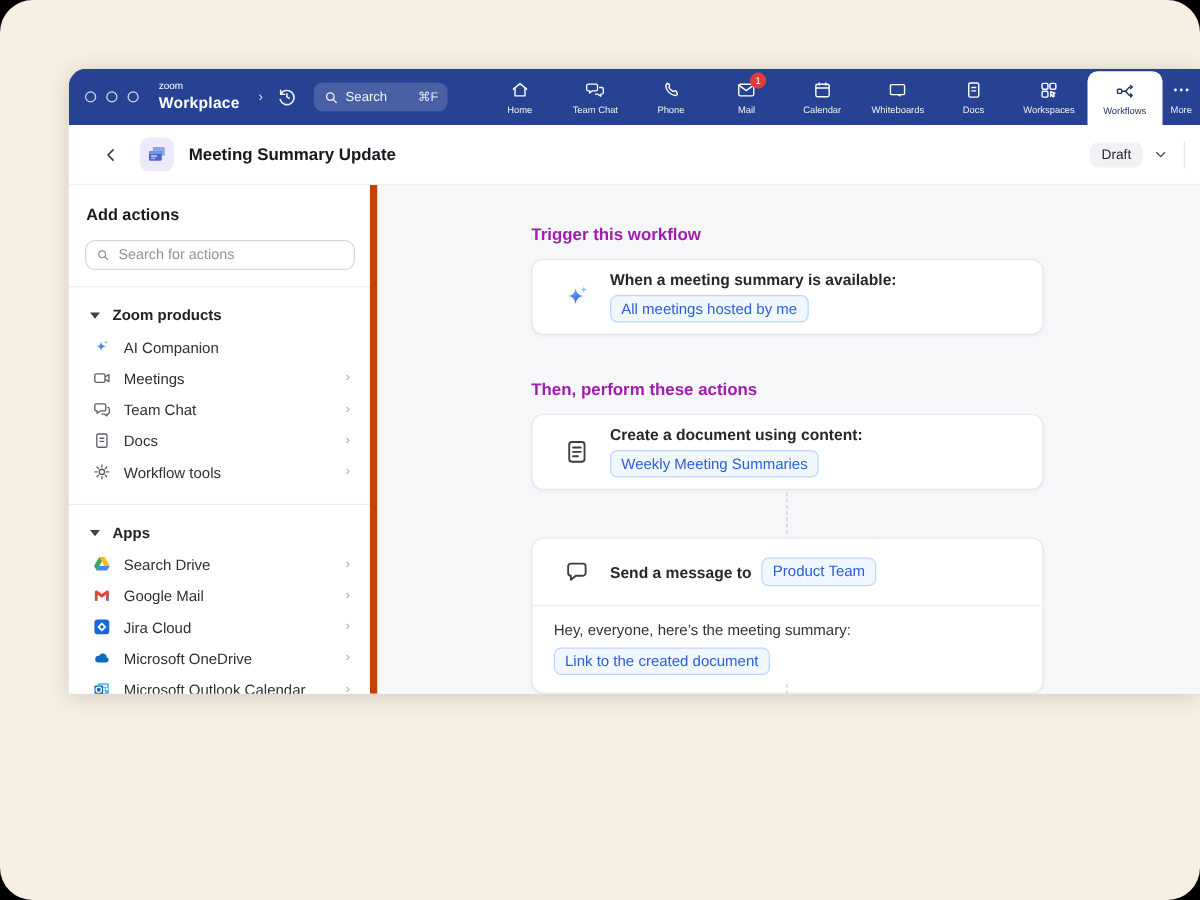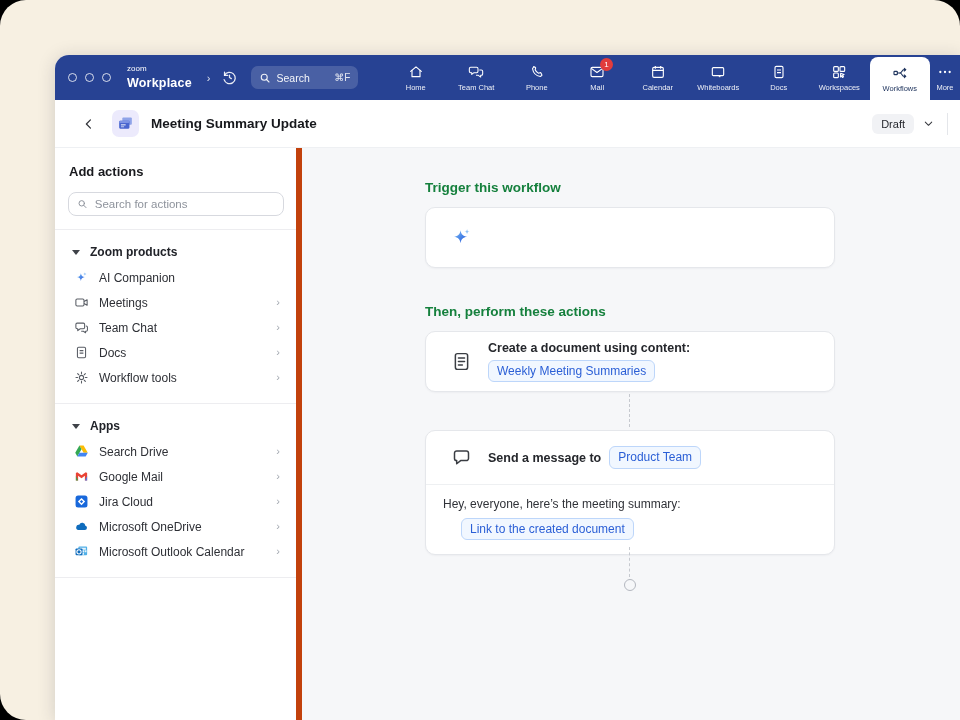--- a/index.html
+++ b/index.html
@@ -1,18 +1,18 @@
 <!DOCTYPE html>
 <html><head>
 <meta charset="utf-8">
 <style>
   html,body{margin:0;padding:0;background:#000;font-family:"Liberation Sans",sans-serif;}
   .stage{position:relative;width:960px;height:720px;background:#000;overflow:hidden;}
   .bg{position:absolute;inset:0;background:#f7f0e2;border-radius:26px;}
-  .window{position:absolute;left:55px;top:55px;width:905px;height:665px;background:#fff;
+  .window{position:absolute;left:55px;top:55px;width:905px;height:500px;background:#fff;
     border-top-left-radius:14px;overflow:hidden;display:flex;flex-direction:column;
     box-shadow:0 2px 18px rgba(40,40,60,.18);}
 
   
   .navbar{flex:0 0 45px;background:#274293;display:flex;align-items:center;position:relative;}
   .win-dots{display:flex;gap:8px;margin-left:13px;}
   .win-dot{width:9px;height:9px;border:1.4px solid rgba(255,255,255,.8);border-radius:50%;box-sizing:border-box;}
   .logo{margin-left:16px;color:#fff;line-height:1;}
   .logo .z{font-size:8px;display:block;margin-bottom:1px;}
   .logo .w{font-size:12.5px;font-weight:bold;letter-spacing:.2px;}
@@ -54,38 +54,38 @@
   .side-divider{height:1px;background:#ededf0;margin:13px -12px 0 -13px;}
   .sec-head{display:flex;align-items:center;margin:15px 0 6px 4px;cursor:pointer;}
   .tri{width:0;height:0;border-left:4px solid transparent;border-right:4px solid transparent;border-top:5px solid #3f4248;}
   .sec-lbl{font-size:12px;font-weight:bold;color:#212329;margin-left:10px;}
   .side-row{display:flex;align-items:center;height:25px;padding:0 4px 0 5px;font-size:12px;color:#2e3036;cursor:pointer;border-radius:6px;}
   .side-row .icn{width:16px;height:16px;display:grid;place-items:center;margin-right:10px;}
   .side-row .chev{margin-left:auto;color:#a3a8b0;font-size:11px;line-height:1;}
 
   
   .canvas{flex:1;background:#f6f7f9;position:relative;overflow:hidden;}
-  .canvas h3{font-size:13.5px;font-weight:bold;color:#15803d;margin:0;position:absolute;left:123px;}
+  .canvas h3{font-size:13.5px;font-weight:bold;color:#a21caf;margin:0;position:absolute;left:123px;}
   .h-trigger{top:32px;} .h-actions{top:156px;}
   .card{position:absolute;left:123px;width:410px;background:#fff;border:1px solid #e5e7eb;border-radius:10px;
     box-shadow:0 1px 2px rgba(30,35,48,.04);box-sizing:border-box;cursor:pointer;}
   .card1{top:59px;height:61px;} .card2{top:183px;height:61px;} .card3{top:282px;}
   .card-row{display:flex;align-items:center;padding:10px 16px 10px 24px;height:100%;box-sizing:border-box;}
   .card-ic{width:23px;height:23px;display:grid;place-items:center;margin-right:15px;flex:0 0 23px;}
   .card-main{display:flex;flex-direction:column;justify-content:center;}
   .card-txt{font-size:12.5px;font-weight:bold;color:#25272c;}
   .chip{display:inline-block;font-size:12px;color:#2b5fd6;background:#f1f7ff;border:1px solid #bdd6fa;
     border-radius:6px;padding:2px 8px;line-height:1.35;cursor:pointer;width:max-content;}
   .card-main .chip{margin-top:5px;}
   .c3-top{display:flex;align-items:center;padding:15px 16px 15px 24px;}
   .c3-top .chip{margin-left:8px;}
   .c3-div{height:1px;background:#eef0f2;}
   .c3-bottom{padding:12px 17px 14px 17px;}
   .c3-msg{font-size:12px;color:#303238;}
-  .c3-bottom .chip{margin-top:7px;margin-left:18px;}
+  .c3-bottom .chip{margin-top:7px;}
   .conn{position:absolute;width:0;border-left:1.5px dashed #c6c9cf;}
   .conn1{left:327px;top:246px;height:33px;}
   .conn2{left:327px;top:399px;height:30px;}
   .endnode{position:absolute;left:322px;top:431px;width:10px;height:10px;border:1.5px solid #b4b8c0;
     border-radius:50%;background:#f6f7f9;box-sizing:content-box;}
 </style>
 </head>
 <body>
 
 <div class="stage">
@@ -370,20 +370,24 @@
         <h3 class="h-trigger">Trigger this workflow</h3>
 
         <div class="card card1">
           <div class="card-row">
             <span class="card-ic">
               <svg width="23" height="23" viewBox="0 0 24 24">
                 <path fill="url(#sg)" d="M11 4.5c.65 4.4 2.4 6.15 6.8 6.8-4.4.65-6.15 2.4-6.8 6.8-.65-4.4-2.4-6.15-6.8-6.8 4.4-.65 6.15-2.4 6.8-6.8z"></path>
                 <path fill="#8fc2f7" d="M17.8 3c.27 1.85 1 2.58 2.85 2.85-1.85.27-2.58 1-2.85 2.85-.27-1.85-1-2.58-2.85-2.85C16.8 5.58 17.53 4.85 17.8 3z"></path>
               </svg>
             </span>
+            <div class="card-main">
+              <span class="card-txt">When a meeting summary is available:</span>
+              <span class="chip">All meetings hosted by me</span>
+            </div>
           </div>
         </div>
 
         <h3 class="h-actions">Then, perform these actions</h3>
 
         <div class="card card2">
           <div class="card-row">
             <span class="card-ic">
               <svg width="21" height="21" viewBox="0 0 24 24" fill="none" stroke="#3a3d43" stroke-width="1.7" stroke-linecap="round" stroke-linejoin="round">
                   <rect x="5" y="3" width="14" height="18" rx="2.4"></rect>

